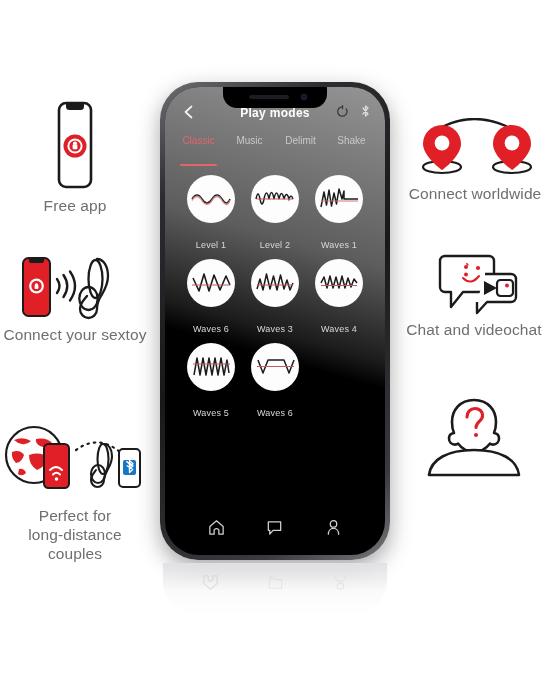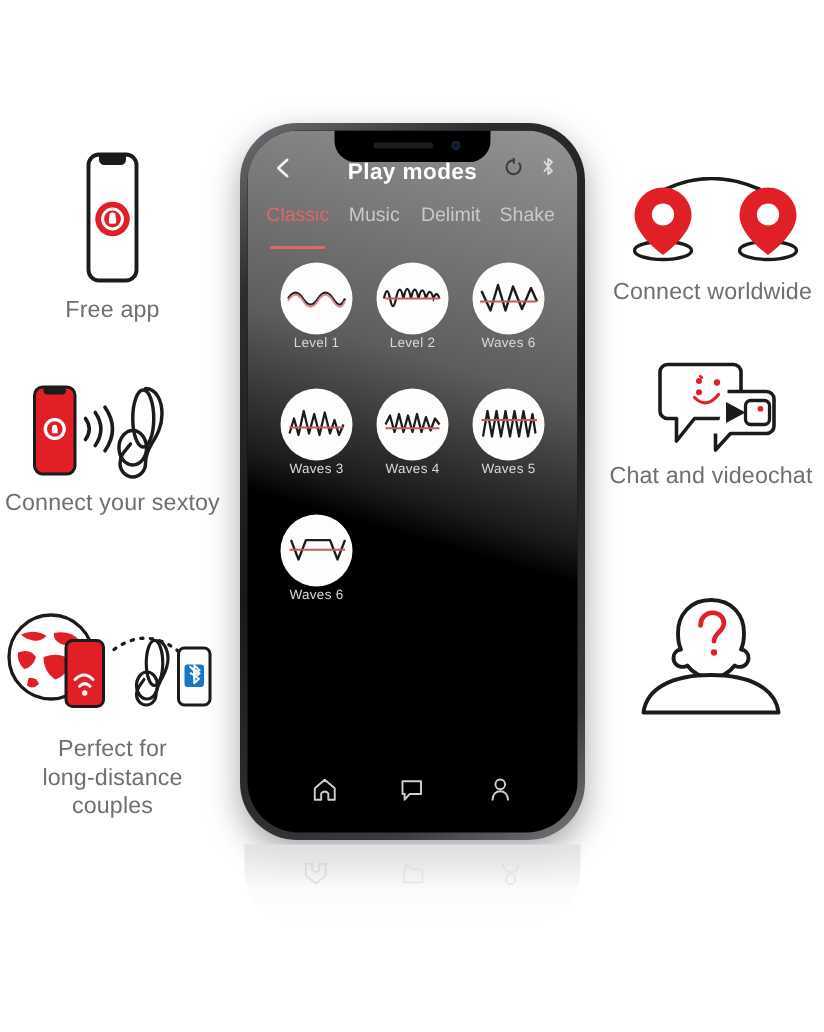--- a/index.html
+++ b/index.html
@@ -13,23 +13,23 @@
 
   
   .feature { position: absolute; width: 150px; text-align: center; }
   .feature .art { position: relative; margin: 0 auto; }
   .feature .cap {
     color: #6f6f6f; font-size: 15.5px; line-height: 19px;
     font-family: "Liberation Sans", sans-serif; letter-spacing: .1px;
   }
   .f-free   { left: 0px;   top: 100px; }
   .f-ctrl   { left: 0px;   top: 255px; }
-  .f-ld     { left: 0px;   top: 405px; }
+  .f-ld     { left: 0px;   top: 422px; }
   .f-conn   { left: 400px; top: 118px; }
-  .f-chat   { left: 399px; top: 237px; }
+  .f-chat   { left: 399px; top: 250px; }
   .f-disc   { left: 399px; top: 395px; }
 
   
   .phone {
     position: absolute; left: 160px; top: 82px;
     width: 230px; height: 478px;
     border-radius: 38px;
     background: linear-gradient(145deg,#6f7073 0%,#2c2d30 18%,#17181a 50%,#3a3b3e 86%,#76777a 100%);
     padding: 5px;
     box-shadow: 0 8px 22px rgba(0,0,0,.35);
@@ -59,44 +59,44 @@
        rgba(0,0,0,0) 57%);
   }
 
   .screen { position: relative; z-index: 3; width: 100%; height: 100%;
             display: flex; flex-direction: column; }
 
   
   .ph-head { position: relative; height: 48px; flex: 0 0 48px; }
   .ph-title {
     position:absolute; left:0; right:0; top:19px; text-align:center;
-    color:#fff; font-size:15px; font-weight:700; letter-spacing:.3px;
+    color:#fff; font-size:12px; font-weight:700; letter-spacing:.3px;
   }
   .back-btn { position:absolute; left:17px; top:18px; width:14px; height:14px; }
   .hd-right { position:absolute; right:14px; top:17px; display:flex; gap:11px; align-items:center; }
 
   
   .tabs { flex: 0 0 26px; display:flex; padding: 0 8px; }
-  .tab { flex:1; text-align:center; position:relative; color:#c9c9c9; font-size:13px; }
+  .tab { flex:1; text-align:center; position:relative; color:#c9c9c9; font-size:10px; }
   .tab.active { color:#e2656a; }
   .tab.active::after {
     content:""; position:absolute; left:14%; right:14%; bottom:-5px;
     height:1.6px; background:#e2656a; border-radius:2px;
   }
 
   
   .grid { flex:1 1 auto; padding: 14px 16px 0 16px;
           display:grid; grid-template-columns: repeat(3,1fr);
           grid-auto-rows: 82px; gap: 2px 4px; align-content:start; }
   .cell { display:flex; flex-direction:column; align-items:center; }
   .disc {
     width: 48px; height: 48px; border-radius:50%; background:#fdfdfd;
     display:flex; align-items:center; justify-content:center; overflow:hidden;
   }
-  .cell .lbl { margin-top:0; color:#d8d8d8; font-size:9px; letter-spacing:.2px; }
+  .cell .lbl { margin-top:17px; color:#d8d8d8; font-size:9px; letter-spacing:.2px; }
 
   
   .ph-nav { flex:0 0 46px; display:flex; align-items:center;
             justify-content:space-around; padding:0 22px 6px 22px; }
 
   
   .reflect {
     position:absolute; left:163px; top:563px; width:224px; height:52px;
     border-radius: 0 0 34px 34px;
     background: linear-gradient(180deg, rgba(225,225,228,.95) 0%, rgba(246,246,247,.5) 55%, rgba(255,255,255,0) 100%);
@@ -290,20 +290,29 @@
             <div class="disc">
               <svg width="42" height="28" viewBox="0 0 42 28">
                 <path d="M2 14 q2 -10 4 0 t4 0 q2.5 -12 5 0 q2.5 -13 5 0 q2.5 -12 5 0 q2.5 -11 5 0 q2.5 -9 5 0 q2 -6 4 0" fill="none" stroke="#1b1b1b" stroke-width="1.5"></path>
                 <path d="M3 14 h36" stroke="#c75a5a" stroke-width="1.2"></path>
               </svg>
             </div>
             <div class="lbl">Level 2</div>
           </div>
 
 
+          <div class="cell">
+            <div class="disc">
+              <svg width="42" height="28" viewBox="0 0 42 28">
+                <path d="M3 22 L6 7 L8.5 20 L11 5 L13.5 21 L16 8 L18.5 19 L21 4 L24 14 L26 6 L26 14 L40 14" fill="none" stroke="#1b1b1b" stroke-width="1.5" stroke-linejoin="round"></path>
+                <path d="M3 16 h37" stroke="#d0787a" stroke-width="1.2"></path>
+              </svg>
+            </div>
+            <div class="lbl">Waves 1</div>
+          </div>
 
           <div class="cell">
             <div class="disc">
               <svg width="42" height="28" viewBox="0 0 42 28">
                 <path d="M3 9 L9 22 L14 5 L19 22 L24 6 L30 21 L36 7 L40 16" fill="none" stroke="#1b1b1b" stroke-width="1.6" stroke-linejoin="round"></path>
                 <path d="M2 16 h38" stroke="#c75a5a" stroke-width="1.2"></path>
               </svg>
             </div>
             <div class="lbl">Waves 6</div>
           </div>

